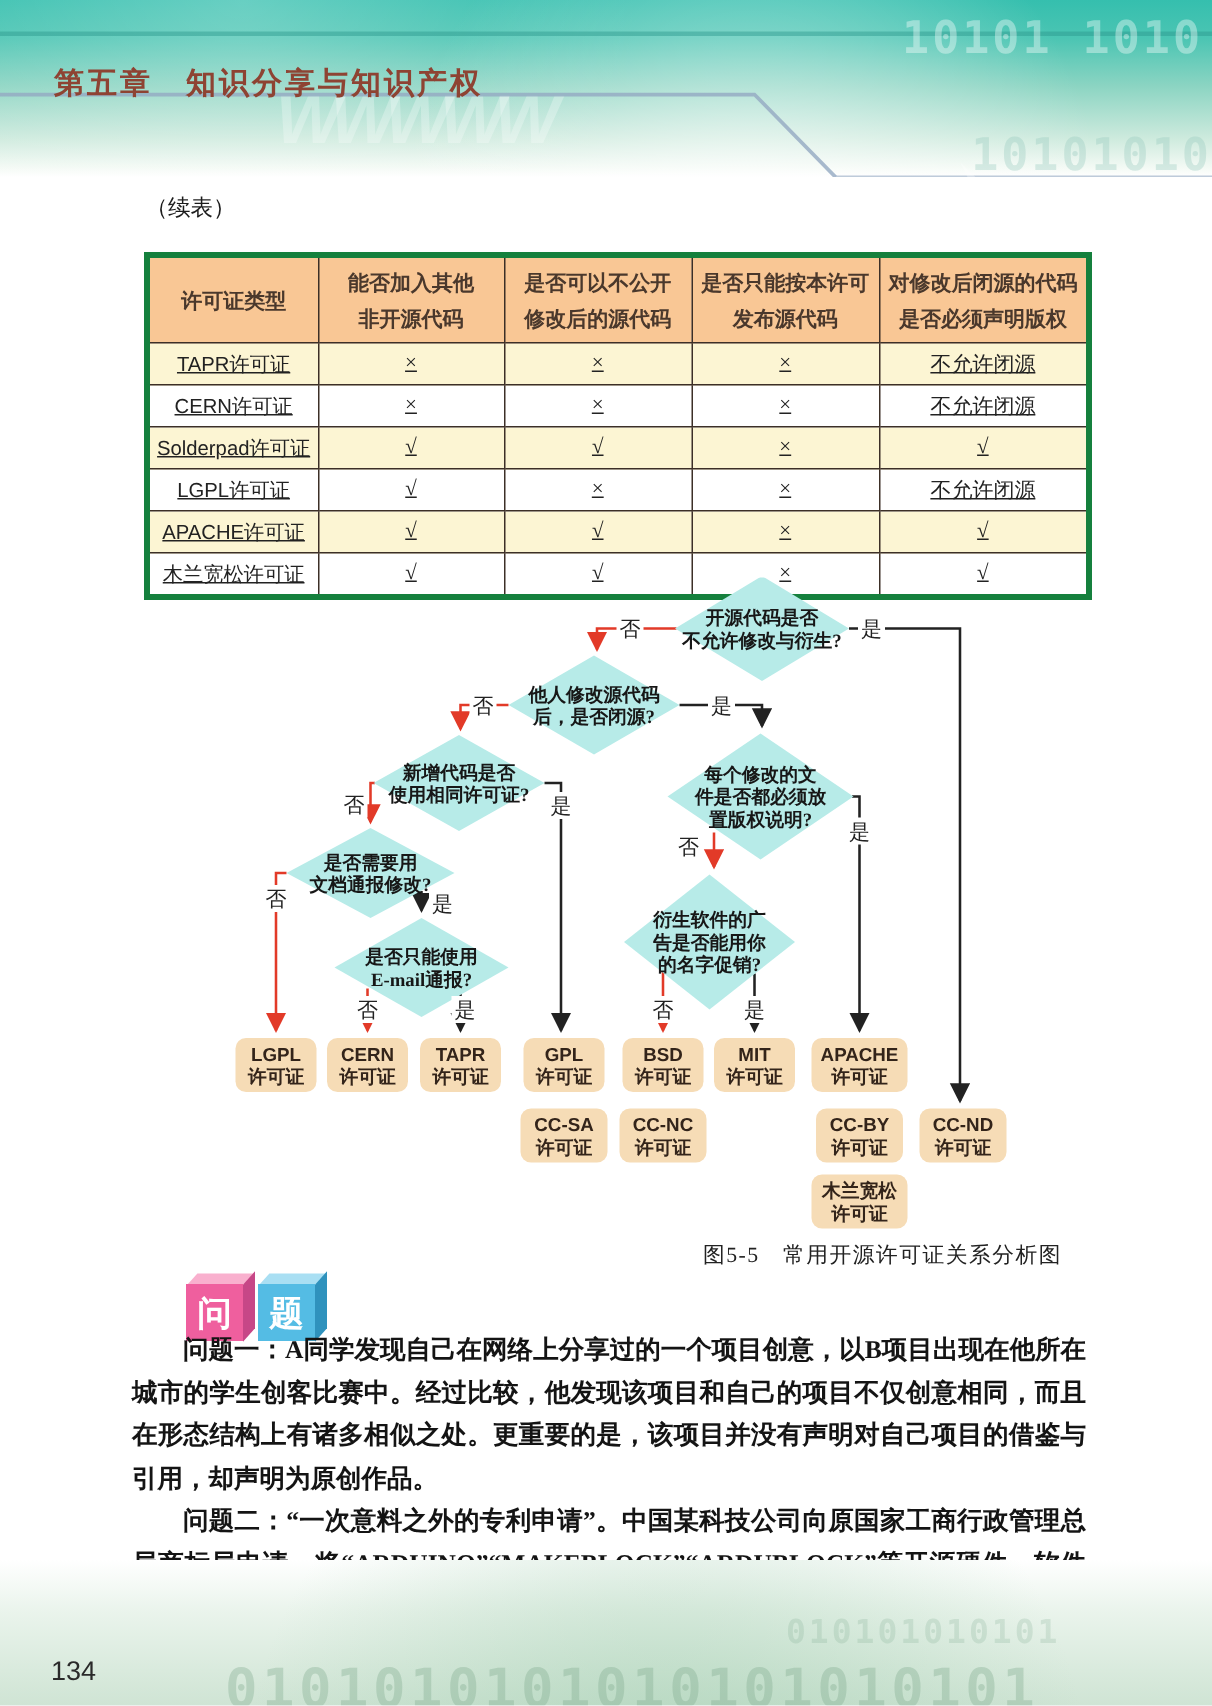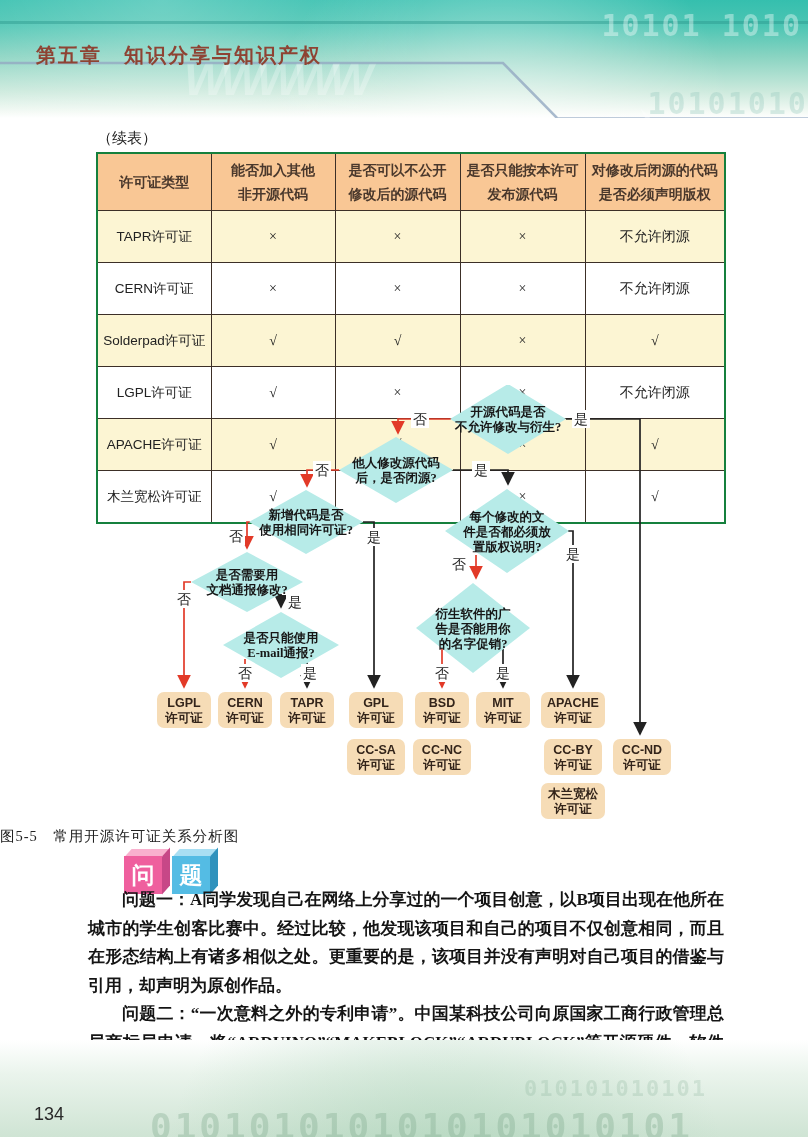--- a/index.html
+++ b/index.html
@@ -20,34 +20,34 @@
   #hdr .digits2{position:absolute;right:-20px;top:86px;font:bold 30px "DejaVu Sans Mono",monospace;
                color:rgba(150,200,190,.35);letter-spacing:2px;}
   #hdr svg{position:absolute;left:0;top:0;}
   #chapter-title{position:absolute;left:36px;top:42px;font-family:Liberation Mono, monospace;
                  font-weight:bold;font-size:20px;letter-spacing:2px;color:var(--title,#8e4333);}
 
   
   #continued{position:absolute;left:97px;top:129px;font-size:15px;}
 
   
-  #lic-table{position:absolute;left:96px;top:152px;width:628px;border-collapse:collapse;
-             border:2px solid #15803d;table-layout:fixed;}
+  #lic-table{position:absolute;left:96px;top:168px;width:628px;border-collapse:collapse;
+             border:4px solid #15803d;table-layout:fixed;}
   #lic-table col.c1{width:114px}#lic-table col.c2{width:124px}#lic-table col.c3{width:125px}
   #lic-table col.c4{width:125px}#lic-table col.c5{width:140px}
   #lic-table th{background:var(--thbg,#f9c795);font-family:"Liberation Sans","DejaVu Sans",sans-serif;
                 font-weight:bold;font-size:14px;color:#4a382c;height:56px;line-height:24px;
                 border:1px solid #3c2f27;white-space:pre-line;padding:0 2px;}
-  #lic-table td{border:1px solid #3c2f27;height:27px;text-align:center;font-size:14px;color:#222;padding:12px 2px;}
+  #lic-table td{border:1px solid #3c2f27;height:27px;text-align:center;font-size:14px;color:#222;padding:0 2px;text-decoration:underline;}
   #lic-table tr.alt td{background:var(--altbg,#fcf5d3);}
   #lic-table td.name{font-family:"Liberation Sans","DejaVu Sans",sans-serif;font-size:13.5px;}
 
   
   #flow{position:absolute;left:0;top:385px;}
-  #fig-caption{position:absolute;left:0;top:827px;width:708px;text-align:left;
+  #fig-caption{position:absolute;left:0;top:827px;width:708px;text-align:right;
                font-size:14.5px;color:#222;letter-spacing:1px;}
 
   
   #qicon{position:absolute;left:124px;top:848px;height:52px;}
   .cube{position:relative;display:inline-block;width:38px;height:38px;margin-right:10px;vertical-align:top;}
   .cube .face{position:absolute;left:0;top:8px;width:38px;height:38px;display:flex;align-items:center;
               justify-content:center;font-family:"Liberation Sans",sans-serif;font-weight:bold;
               font-size:23px;color:#fff;}
   .cube .top{position:absolute;left:4px;top:1px;width:38px;height:8px;transform:skewX(-42deg);}
   .cube .side{position:absolute;left:38px;top:4px;width:8px;height:38px;transform:skewY(-48deg);}

